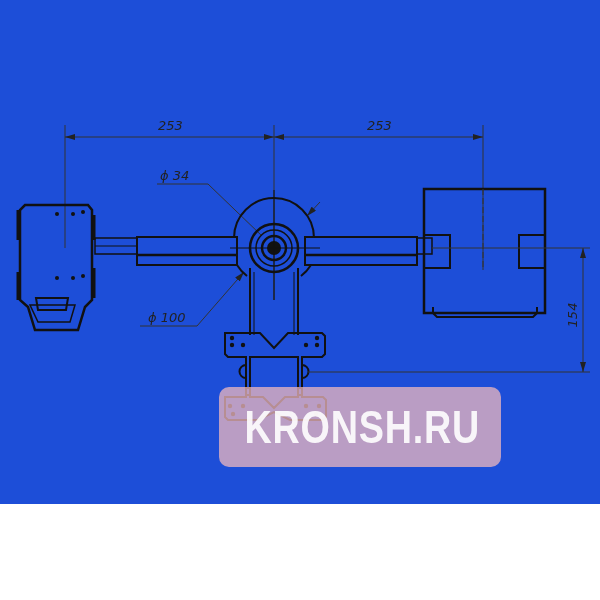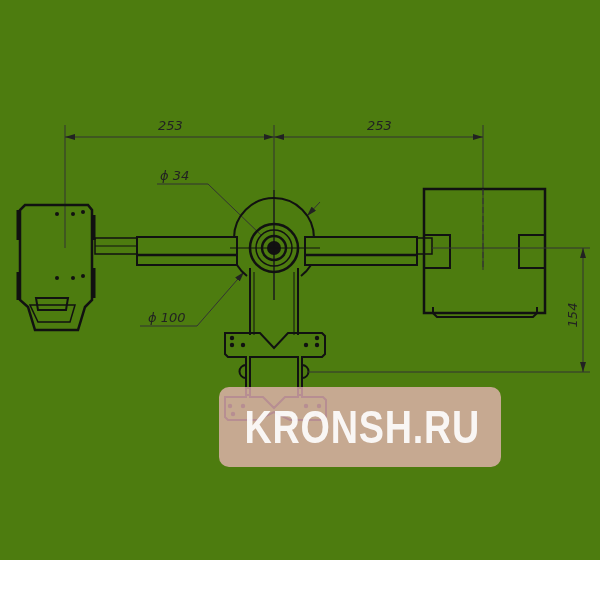--- a/index.html
+++ b/index.html
@@ -1,16 +1,16 @@
 <!DOCTYPE html>
 <html><head>
 <meta charset="utf-8">
 <style>
   html, body { margin: 0; padding: 0; background: #ffffff; }
-  #canvas { position: relative; width: 600px; height: 560px; background: #4d7c0f; overflow: hidden; }
+  #canvas { position: relative; width: 600px; height: 504px; background: #1d4ed8; overflow: hidden; }
   svg { position: absolute; left: 0; top: 0; }
   .dim { font-family: "DejaVu Sans", sans-serif; font-size: 13px; font-style: italic; fill: #222; }
   .wm-box { position: absolute; left: 219px; top: 387px; width: 282px; height: 80px; background: #efb8bd; opacity: 0.75; border-radius: 10px; }
   .wm-text { position: absolute; left: 219px; top: 392px; width: 282px; height: 70px; text-align: center;
              font-family: "Liberation Sans", sans-serif; font-size: 46px; font-weight: bold; color: #ffffff;
              letter-spacing: 1px; line-height: 70px; transform: scaleX(0.82); transform-origin: center; opacity: 0.9; }
 </style>
 </head>
 <body>
 

